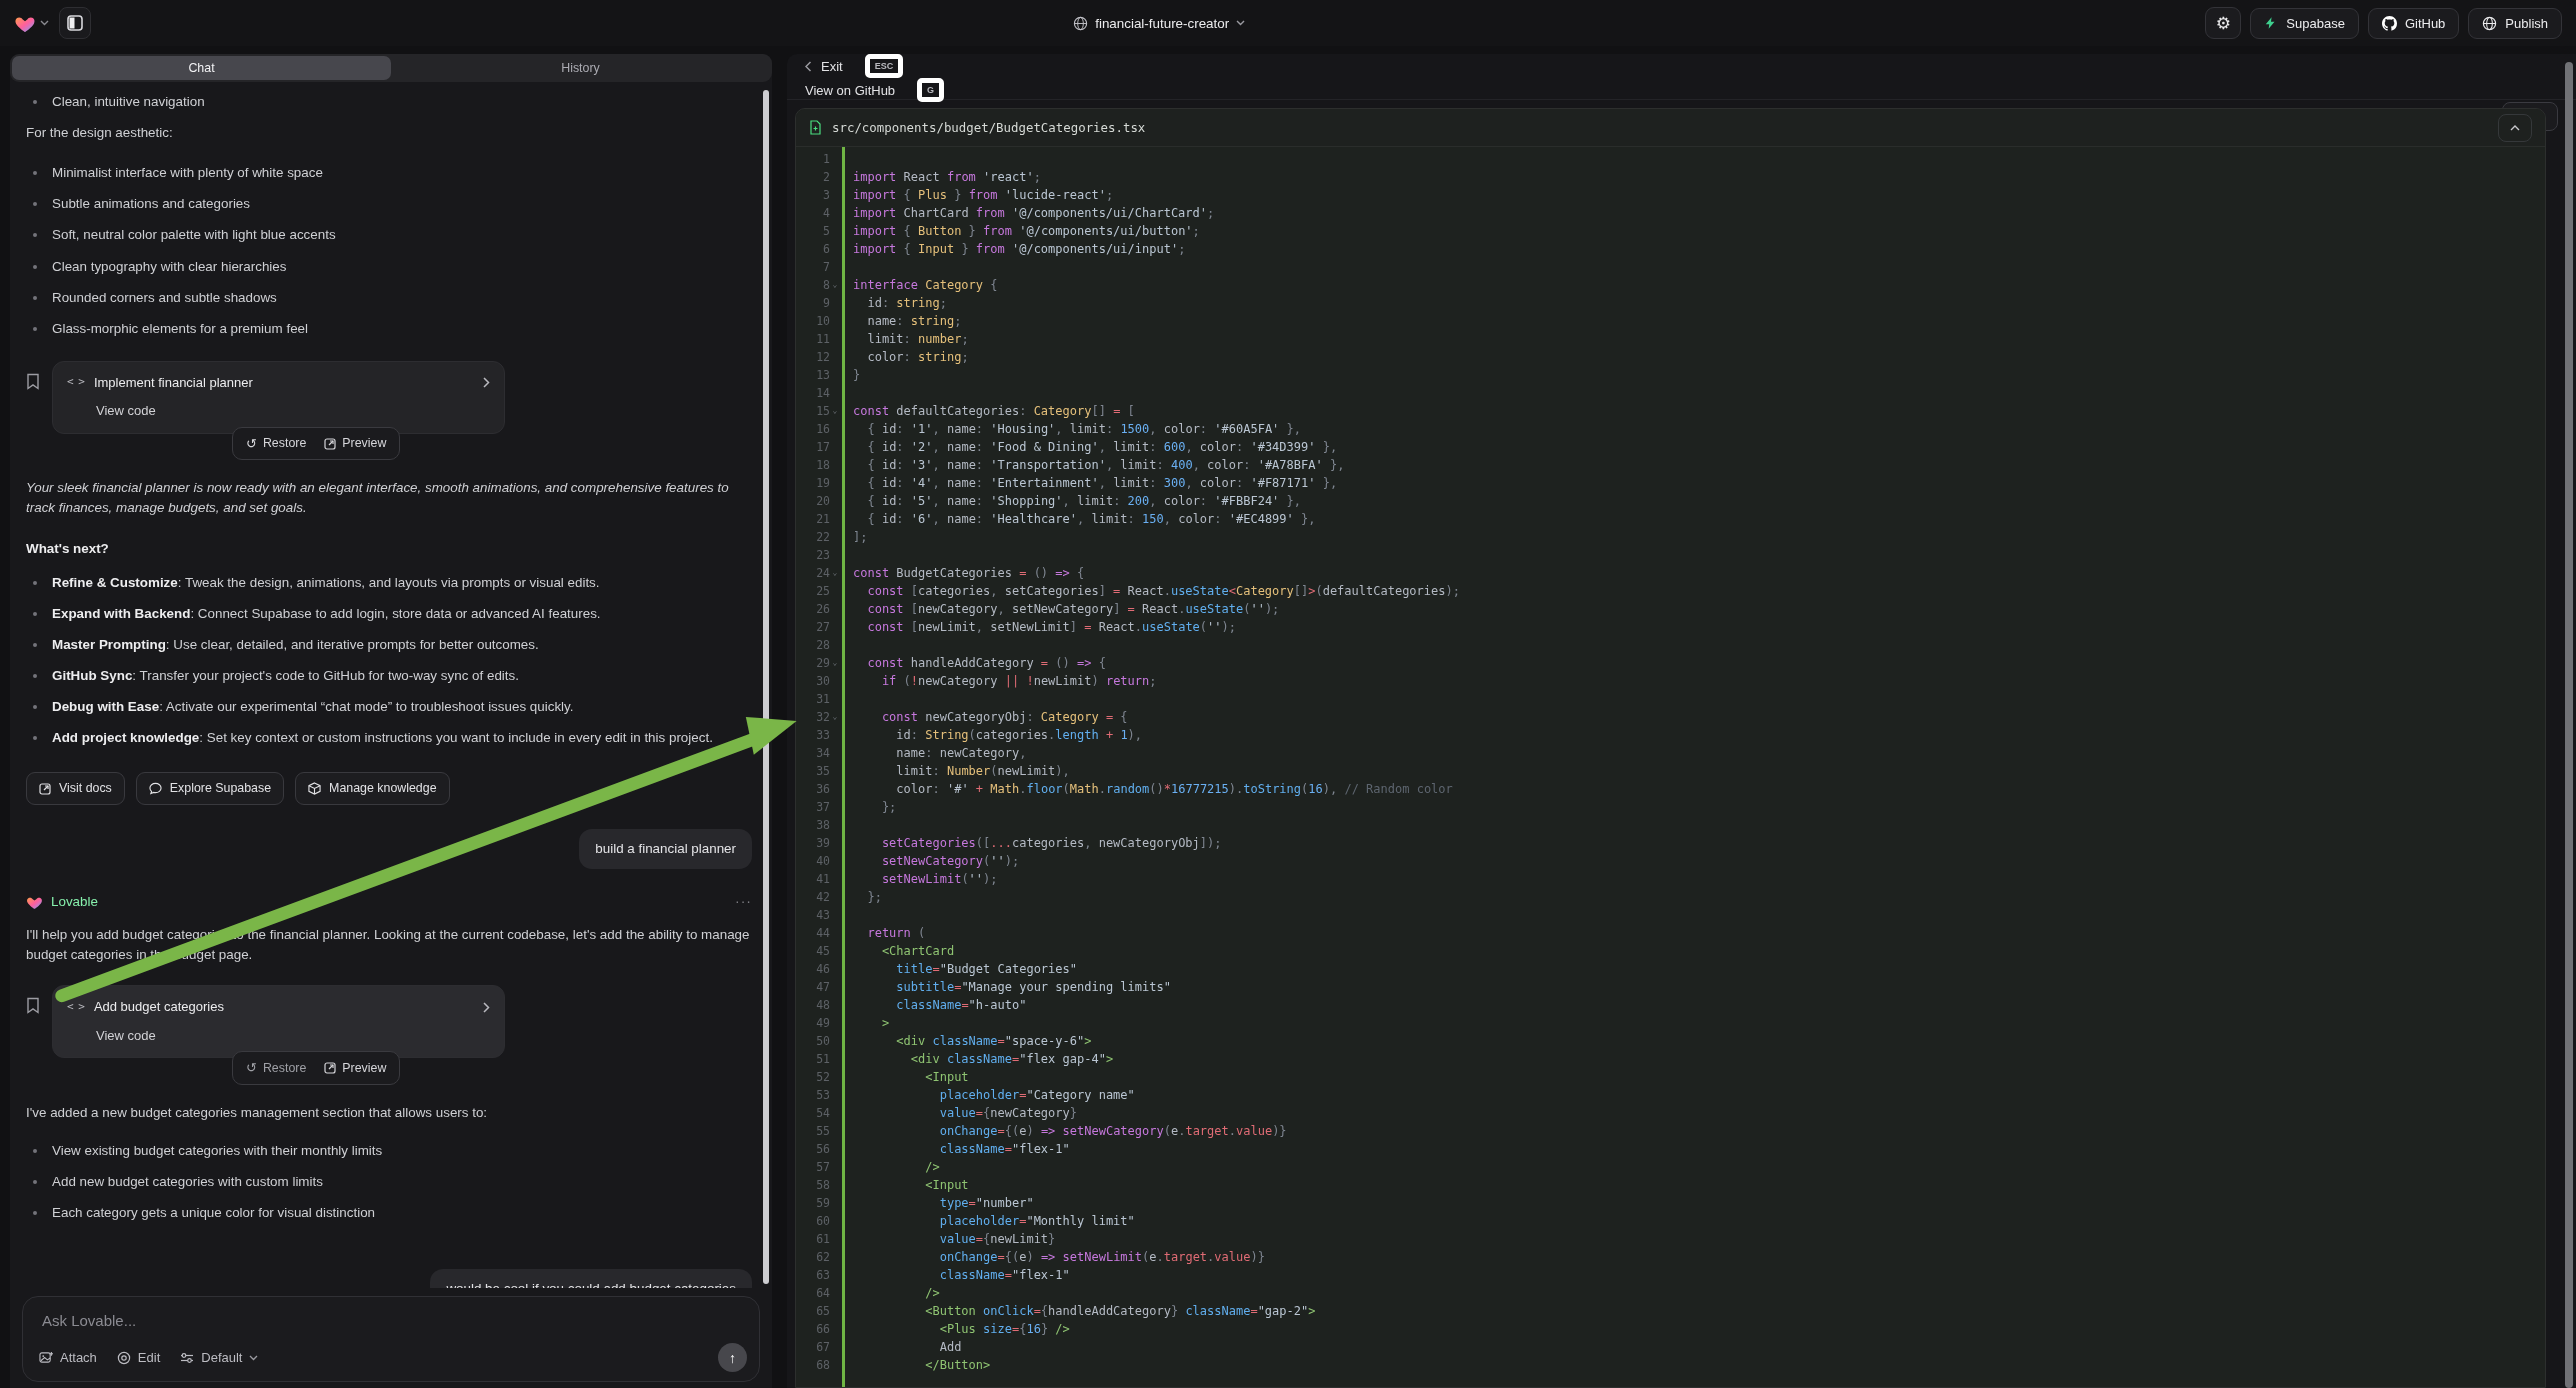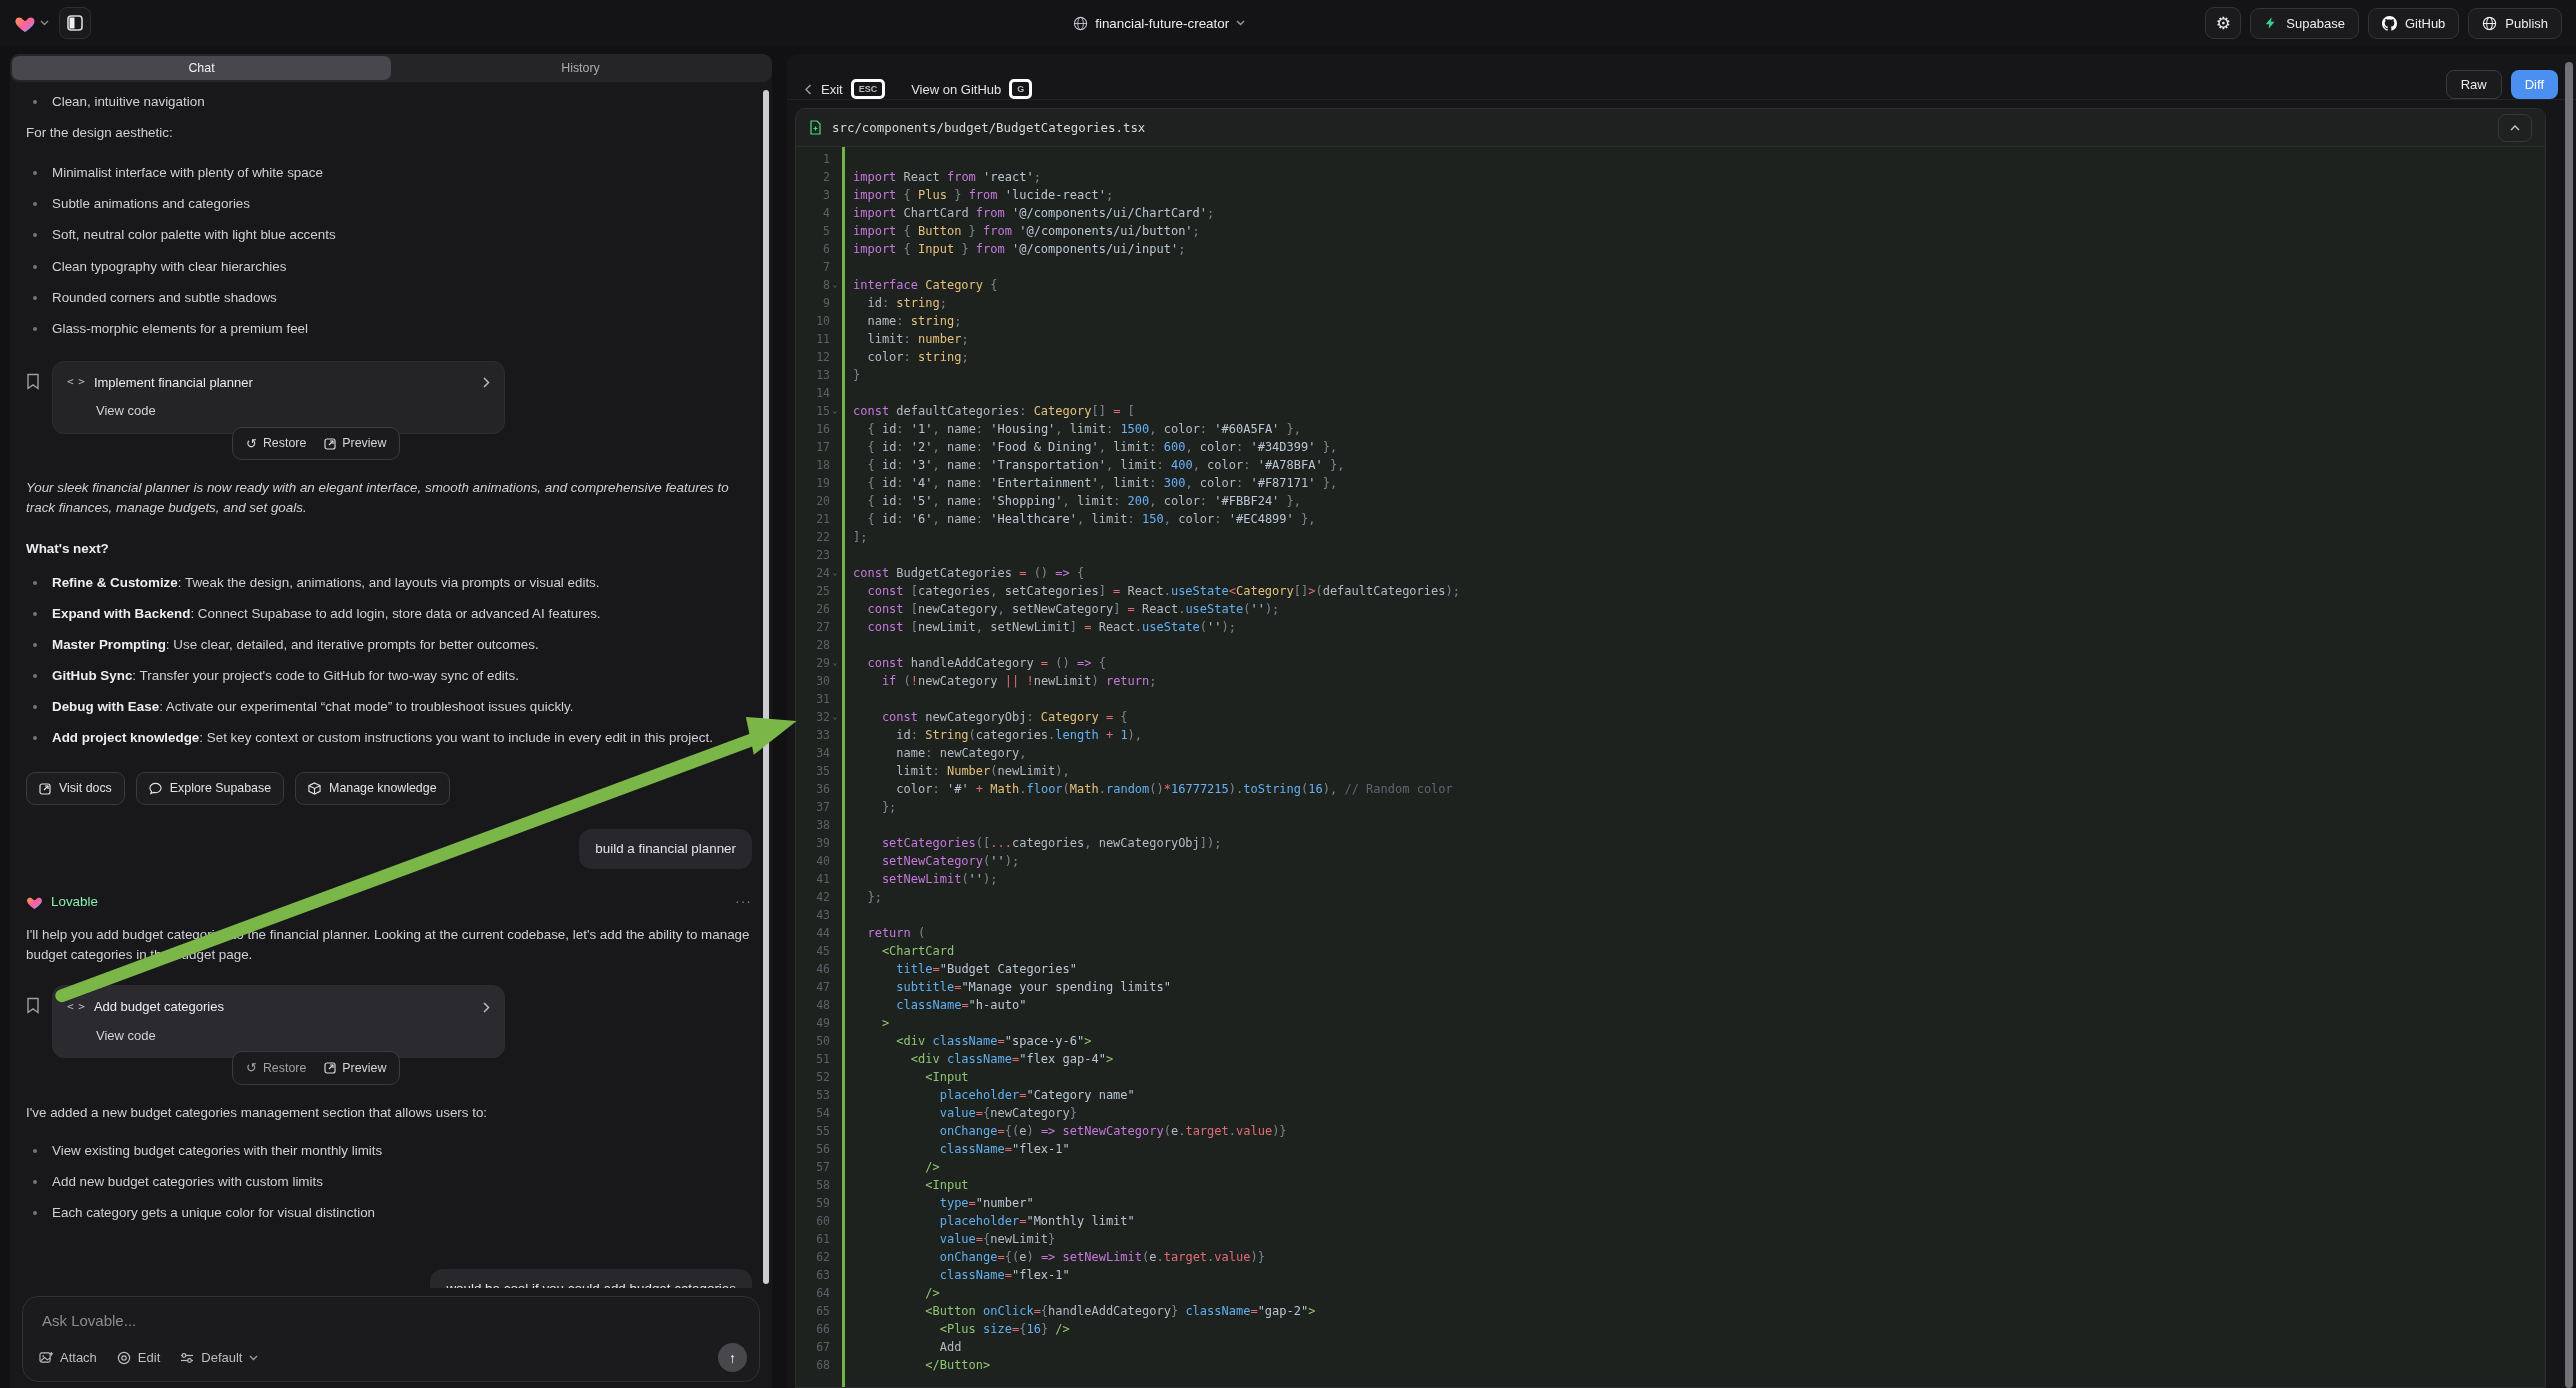--- a/index.html
+++ b/index.html
@@ -48,22 +48,22 @@
   .lov-name{font-size:13.4px;color:#86efac;}
   .lov-dots{margin-left:auto;color:#7c7c82;font-size:14px;letter-spacing:1px;}
   .chat-sb{position:absolute;top:36px;right:3px;width:6px;bottom:104px;background:#cdcdd1;border-radius:3px;}
   
   .input-card{position:absolute;left:12px;right:12px;bottom:6px;height:86px;background:#1b1b1e;border:1px solid #303035;border-radius:16px;box-sizing:border-box;}
   .input-ph{position:absolute;top:15px;left:19px;font-size:15px;color:#8b8b92;}
   .input-row{position:absolute;left:16px;right:12px;bottom:9px;display:flex;align-items:center;gap:20px;font-size:13px;color:#bcbcc2;}
   .in-item{display:inline-flex;align-items:center;gap:7px;}
   .send-btn{margin-left:auto;width:29px;height:29px;border-radius:50%;background:#47474c;display:flex;align-items:center;justify-content:center;color:#ffffff;font-size:14px;}
   
-  .exit-bar{position:absolute;top:0;left:0;right:0;height:46px;display:flex;align-items:flex-end;padding:0 18px;box-sizing:border-box;border-bottom:1px solid #232327;font-size:13px;color:#e2e2e5;}
-  .kbd{display:inline-block;border:3px solid #ffffff;border-radius:5px;font-size:9px;padding:2px 5px;color:#b9b9bf;margin-left:8px;font-weight:bold;}
+  .exit-bar{position:absolute;top:0;left:0;right:0;height:46px;display:flex;align-items:flex-start;padding:0 18px;box-sizing:border-box;border-bottom:1px solid #232327;font-size:13px;color:#e2e2e5;flex-direction:column;}
+  .kbd{display:inline-block;border:5px solid #ffffff;border-radius:5px;font-size:9px;padding:2px 5px;color:#b9b9bf;margin-left:22px;font-weight:bold;}
   .exit-group{display:inline-flex;align-items:center;margin-right:26px;}
   .raw-btn{margin-left:auto;border:1px solid #3a3a40;background:#1b1b1e;border-radius:8px;padding:6px 14px;font-size:13px;color:#ececee;}
   .diff-btn{margin-left:9px;background:#4b90f0;border-radius:8px;padding:7px 14px;font-size:13px;color:#ffffff;}
   .file-card{position:absolute;top:54px;left:8px;right:30px;bottom:0;background:#1e221f;border:1px solid #2d2f2e;border-radius:10px 10px 0 0;overflow:hidden;}
   .fc-head{height:37px;display:flex;align-items:center;gap:10px;padding:0 13px;background:#1e211f;border-bottom:1px solid #2a2d2b;}
   .fc-path{font-family:"DejaVu Sans Mono",monospace;font-size:12.4px;color:#d6dad6;}
   .fc-collapse{margin-left:auto;width:32px;height:26px;border:1px solid #35383a;border-radius:8px;display:flex;align-items:center;justify-content:center;}
   .code-body{position:absolute;top:38px;left:0;right:0;bottom:0;padding-top:3px;}
   .gutter-add{position:absolute;top:0;bottom:0;left:46px;width:3px;background:#6fb544;}
   .code-line{display:flex;height:18px;line-height:18px;font-family:"DejaVu Sans Mono",monospace;font-size:12px;white-space:pre;}

